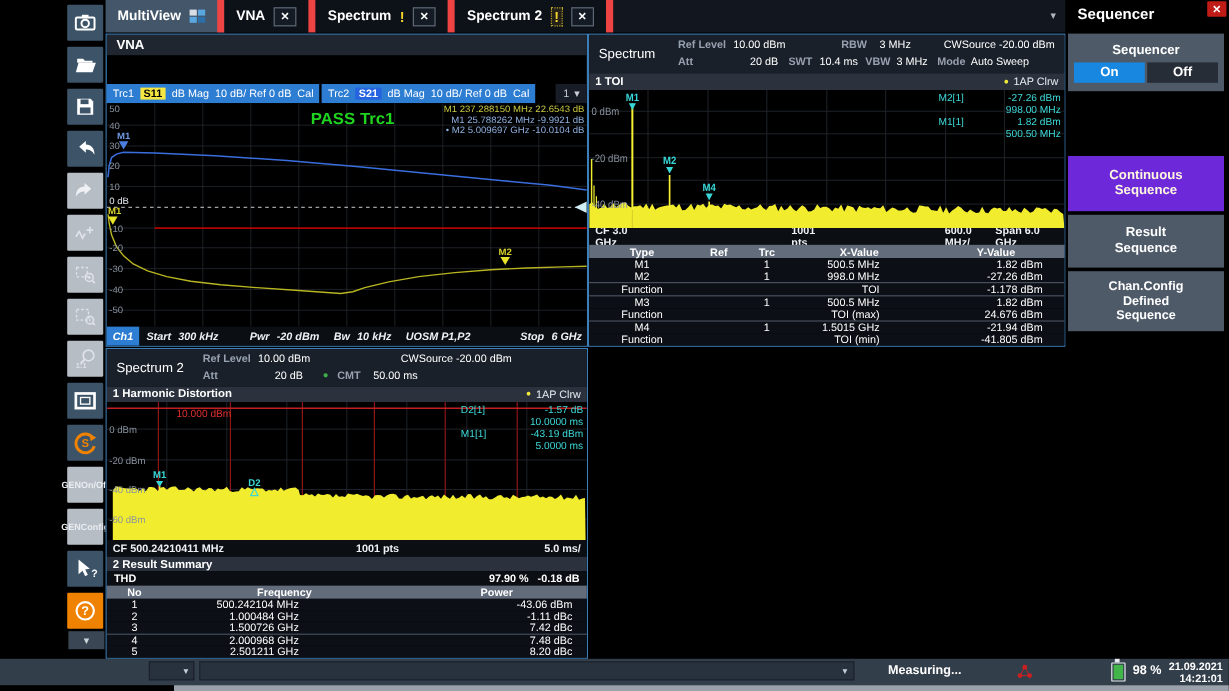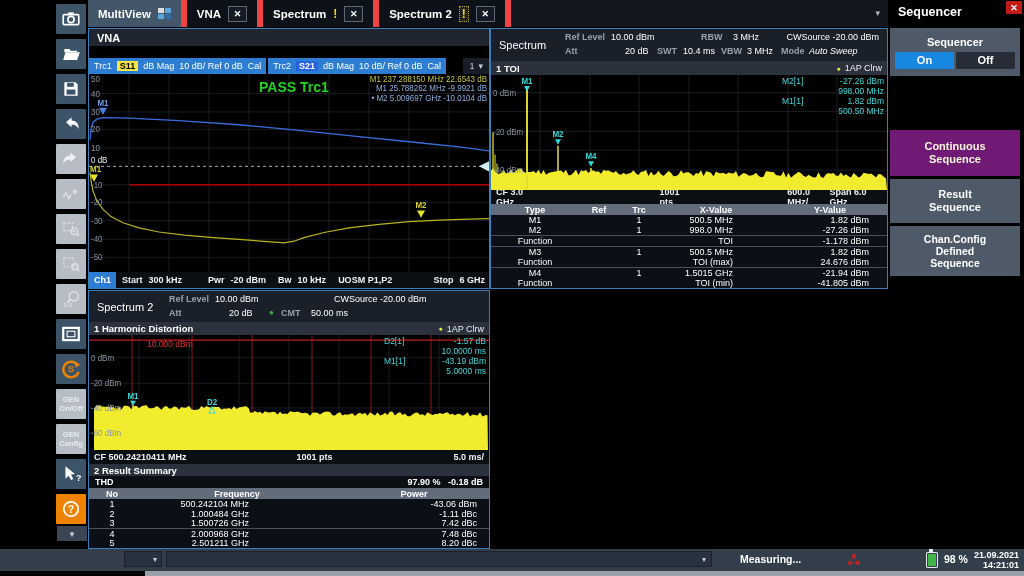--- a/index.html
+++ b/index.html
@@ -7,21 +7,21 @@
        font-family:"Liberation Sans", sans-serif;-webkit-font-smoothing:antialiased;}
   .abs{position:absolute;}
   
   #toolbar{left:0;top:0;width:88px;height:549px;background:#000;}
   .tools{position:absolute;top:4px;right:1px;width:31px;}
   .tool{width:30px;height:30px;margin-bottom:5px;display:flex;align-items:center;justify-content:center;
         border-radius:1px;box-sizing:border-box;}
   .t-act{background:#3d5468;color:#fff;}
   .t-dis{background:#b7bdc5;color:#eef0f3;}
   .t-orn{background:#ef8200;color:#fff;}
-  .t-txt{flex-direction:column;font-size:7.5px;font-weight:bold;line-height:9px;color:#e9ecf0;}
+  .t-txt{flex-direction:row;font-size:7.5px;font-weight:bold;line-height:9px;color:#e9ecf0;}
   .collapse{position:absolute;right:1px;bottom:8px;width:30px;height:15px;background:#3a4654;
             color:#cfd6de;font-size:9px;display:flex;align-items:center;justify-content:center;}
   
   #tabbar{left:88px;top:0;width:800px;height:27px;background:#12161f;display:flex;}
   .tab{display:flex;align-items:center;gap:7px;padding:0 10px;background:#0d1118;color:#fff;
        font-size:11.5px;font-weight:bold;border-right:6px solid #ef4444;white-space:nowrap;}
   .tab.active{background:#43566a;}
   .xbox{width:17px;height:14px;border:1px solid #5d6775;background:#151b25;color:#fff;
         font-size:9px;display:flex;align-items:center;justify-content:center;}
   .warn{color:#f2d42a;font-size:12px;font-weight:bold;}
@@ -44,27 +44,27 @@
   .graph{flex:1;position:relative;background:#000;}
   .graph svg{position:absolute;left:0;top:0;width:100%;height:100%;}
   .readouts{position:absolute;top:1px;right:3px;font-size:8.5px;color:#3ed8d8;text-align:right;}
   .readouts .r{display:flex;justify-content:flex-end;gap:10px;line-height:10px;}
   .readouts .rm{min-width:30px;text-align:left;}
   .readouts .rv{min-width:62px;text-align:right;}
   
   #vna{left:88px;top:28px;width:402px;height:261px;}
   .vna-title{height:17px;min-height:17px;background:#20262f;color:#fff;font-size:11px;font-weight:bold;
              display:flex;align-items:center;padding-left:8px;}
-  .tracebar{height:16px;min-height:16px;margin-top:12px;display:flex;gap:2px;font-size:9px;color:#fff;align-items:stretch;}
+  .tracebar{height:16px;min-height:16px;margin-top:24px;display:flex;gap:2px;font-size:9px;color:#fff;align-items:stretch;}
   .tseg{background:#2d7dd2;display:flex;align-items:center;gap:5px;padding:0 5px;white-space:nowrap;}
   .s11{background:#f5e642;color:#000;font-weight:bold;padding:0 3px;}
   .s21{background:#2563e0;color:#fff;font-weight:bold;padding:0 3px;}
   .tsel{margin-left:auto;background:#171c26;color:#c6cdd6;display:flex;align-items:center;gap:4px;padding:0 6px;font-size:9px;}
   .vna-bottom{height:16px;min-height:16px;background:#0b0e13;display:flex;align-items:center;gap:6px;
-              font-size:9px;color:#eef1f5;font-weight:bold;}
+              font-size:9px;color:#eef1f5;font-weight:bold;font-style:italic;}
   .ch1{background:#2d7dd2;color:#fff;padding:1px 5px;height:100%;display:flex;align-items:center;box-sizing:border-box;}
   
   .thead{background:#626c7b;color:#fff;font-weight:bold;font-size:9px;}
   .trow{background:#0c0f15;color:#fff;font-size:9px;}
   .mgrid{display:grid;grid-template-columns:88px 40px 40px 1fr 1fr;align-items:center;height:10px;}
   .mgrid .c0{text-align:center;} .mgrid .c1,.mgrid .c2{text-align:center;}
   .mgrid .c3{text-align:right;padding-right:40px;} .mgrid .c4{text-align:right;padding-right:18px;}
   .sep{border-top:1px solid #46505e;}
   .rgrid{display:grid;grid-template-columns:46px 1fr 150px;align-items:center;height:9.6px;}
   .rgrid .c0{text-align:center;}
@@ -75,21 +75,21 @@
   .thdrow{height:12px;min-height:12px;background:#0b0e13;color:#fff;font-size:9px;display:flex;
           align-items:center;justify-content:space-between;padding:0 6px;font-weight:bold;}
   
   #seqpanel{left:888px;top:0;width:136px;height:549px;background:#000;}
   .seq-title{position:absolute;left:10px;top:5px;color:#fff;font-size:12.5px;font-weight:bold;}
   .seq-close{position:absolute;top:1px;right:2px;width:16px;height:13px;background:#c11b17;color:#fff;
              font-size:9px;font-weight:bold;display:flex;align-items:center;justify-content:center;border-radius:1px;}
   .softkey{position:absolute;left:2px;width:130px;background:#4e5a68;color:#fff;font-weight:bold;
            font-size:11px;text-align:center;display:flex;flex-direction:column;justify-content:center;
            line-height:13px;box-sizing:border-box;}
-  .sk-orange{background:#701a75;color:#fff7df;}
+  .sk-orange{background:#6d28d9;color:#fff7df;}
   .toggle{display:flex;gap:2px;margin:3px 5px 0 5px;height:17px;}
   .toggle .on{flex:1;background:#1787e0;display:flex;align-items:center;justify-content:center;}
   .toggle .off{flex:1;background:#262d36;display:flex;align-items:center;justify-content:center;}
   
   #statusbar{left:0;top:549px;width:1024px;height:22px;background:#333e4b;color:#fff;}
   .sb-box{position:absolute;background:#28313e;border:1px solid #1b222c;display:flex;align-items:center;}
   .botstrip{position:absolute;left:145px;bottom:0;width:879px;height:5px;background:#9aa1aa;}
   .battery{position:absolute;left:926px;top:3px;width:10px;height:14px;border:1.5px solid #e8ecf0;border-radius:1px;}
   .battery i{position:absolute;inset:1px;background:#41b54a;display:block;}
   .battery b{position:absolute;left:2px;top:-4px;width:4px;height:2.5px;background:#e8ecf0;display:block;}
@@ -321,21 +321,21 @@
     <span class="lbl" style="left:210px;top:3px;">RBW</span>
     <span class="val" style="left:242px;top:3px;">3 MHz</span>
     <span class="val" style="right:8px;top:3px;">CWSource -20.00 dBm</span>
     <span class="lbl" style="left:74px;top:17px;">Att</span>
     <span class="val" style="left:134px;top:17px;">20 dB</span>
     <span class="lbl" style="left:166px;top:17px;">SWT</span>
     <span class="val" style="left:192px;top:17px;">10.4 ms</span>
     <span class="lbl" style="left:230px;top:17px;">VBW</span>
     <span class="val" style="left:256px;top:17px;">3 MHz</span>
     <span class="lbl" style="left:290px;top:17px;">Mode</span>
-    <span class="val" style="left:318px;top:17px;font-style:italic;">Auto Sweep</span>
+    <span class="val" style="left:318px;top:17px;">Auto Sweep</span>
   </div>
   <div class="win-title">
     <span>1 TOI</span>
     <span class="trace-info">
       <span class="dot-y">●</span>
       <span>1AP Clrw</span>
     </span>
   </div>
   <div class="graph">
     <svg id="toi-svg" viewBox="0 0 396 104" preserveAspectRatio="none">

